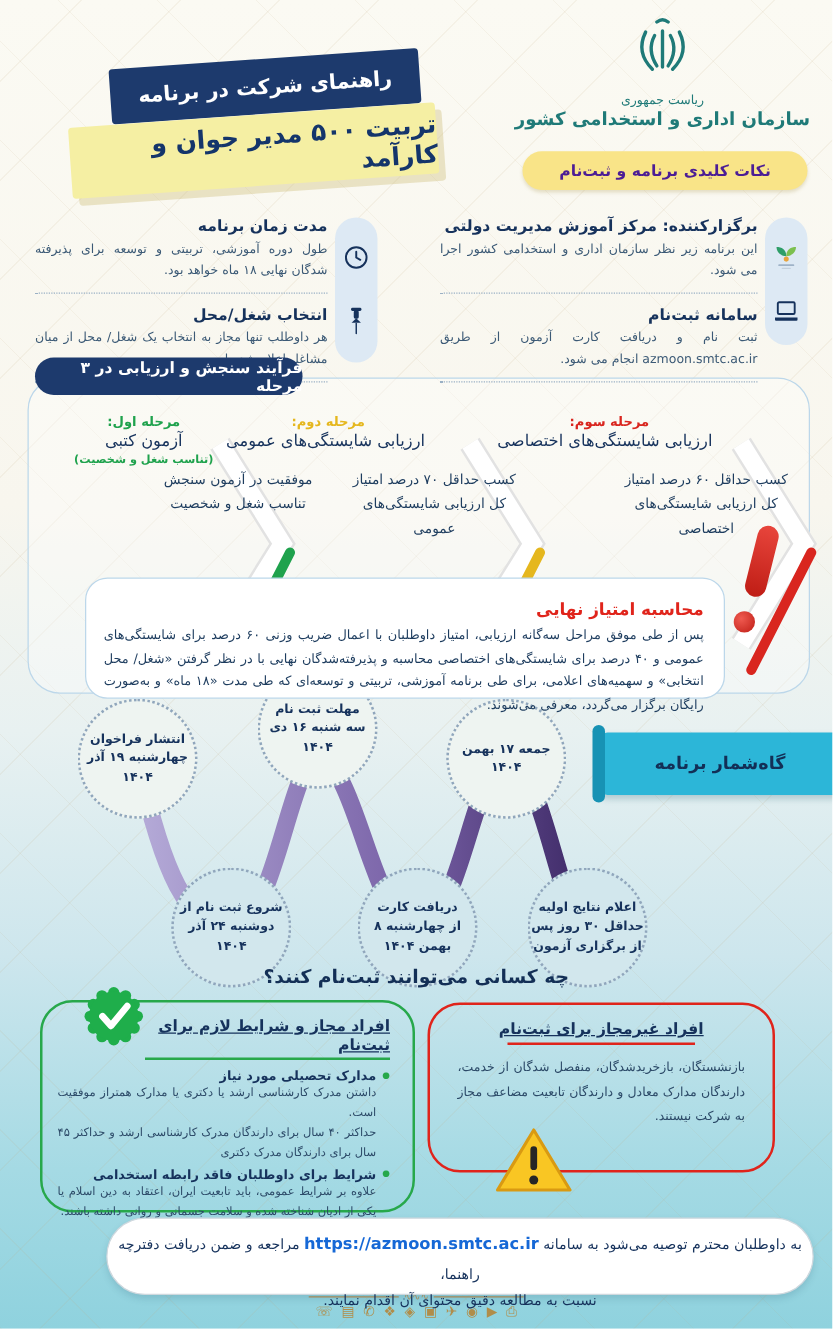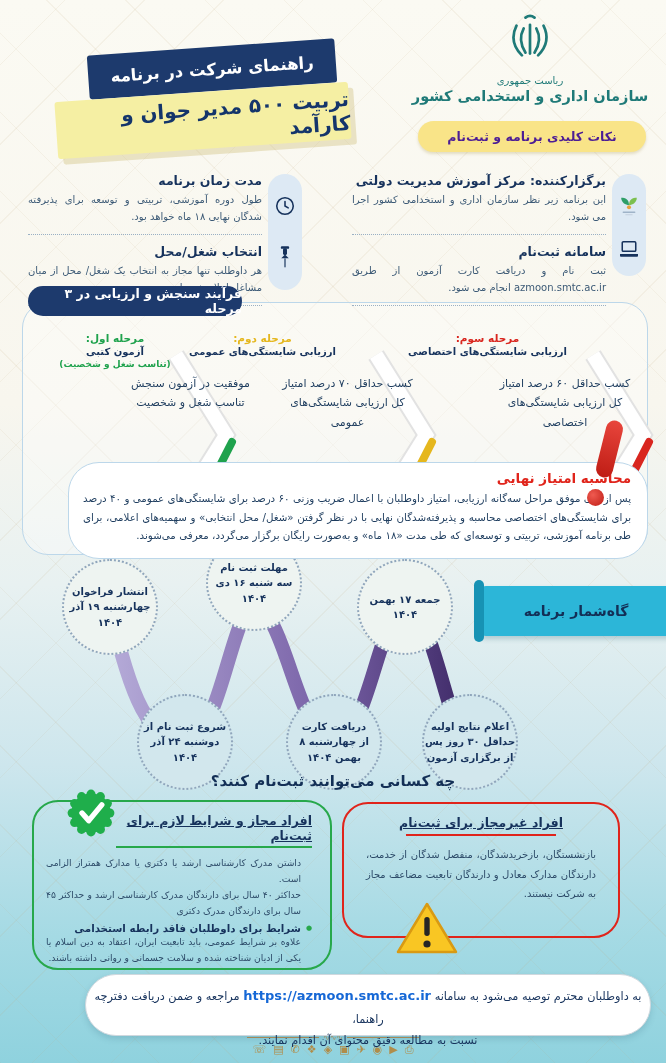--- a/index.html
+++ b/index.html
@@ -45,32 +45,32 @@
   .capsule-right{left:612px;top:174px;width:34px;height:102px;}
   .capsule-left{left:268px;top:174px;width:34px;height:116px;}
 
   
   .process-box{left:22px;top:302px;width:626px;height:253px;border:1.5px solid #bcd7ea;
     border-radius:26px;background:rgba(255,255,255,0.35);z-index:1;}
   .process-banner{left:28px;top:286px;width:214px;height:30px;background:#1d3a6d;border-radius:15px;
     color:#fff;font-size:12.5px;font-weight:bold;display:flex;align-items:center;justify-content:center;z-index:4;}
   .stage-head{z-index:3;text-align:center;}
   .stage-label{font-size:10.5px;font-weight:bold;}
-  .stage-title{font-size:10px;font-weight:bold;color:#16325c;white-space:nowrap;margin-top:2px;}
+  .stage-title{font-size:13px;font-weight:normal;color:#16325c;white-space:nowrap;margin-top:2px;}
   .stage-note{font-size:9px;font-weight:bold;color:#1fa24d;margin-top:2px;white-space:nowrap;}
   .stage-body{z-index:3;font-size:11px;color:#1d3c5e;line-height:1.75;text-align:center;}
   .chev{z-index:2;}
 
   .excl-bar{left:601px;top:420px;width:17px;height:58px;border-radius:9px;
     background:linear-gradient(180deg,#e8453c,#bf1d15);transform:rotate(14deg);z-index:6;}
   .excl-dot{left:587px;top:489px;width:17px;height:17px;border-radius:50%;
     background:radial-gradient(circle at 35% 35%,#ef5a50,#bf1d15);z-index:6;}
 
-  .final-box{left:68px;top:462px;width:580px;height:97px;background:#ffffff;border:1.5px solid #bcd7ea;
-    border-radius:31px;z-index:5;padding:7px 16px 6px 14px;}
+  .final-box{left:68px;top:462px;width:512px;height:97px;background:#ffffff;border:1.5px solid #bcd7ea;
+    border-radius:18px;z-index:5;padding:17px 16px 6px 14px;}
   .final-title{color:#e0241b;font-size:13.5px;font-weight:bold;text-align:right;padding-left:40px;margin-bottom:3px;}
   .final-body{font-size:10.3px;color:#1d3c5e;line-height:1.82;text-align:justify;}
 
   
   .tl-ribbon{left:478px;top:586px;width:196px;height:50px;background:#2cb6d8;border-radius:8px 0 0 8px;
     color:#132f56;font-size:14px;font-weight:bold;display:flex;align-items:center;justify-content:center;
     z-index:3;box-shadow:0 3px 5px rgba(30,100,120,0.25);}
   .tl-ribbon::before{content:"";position:absolute;right:auto;left:-4px;top:-6px;width:10px;height:62px;
     background:#1792b4;border-radius:5px;}
   .tl-svg{left:30px;top:548px;width:560px;height:250px;z-index:1;}
@@ -286,21 +286,22 @@
   <svg class="abs warn-icon" viewBox="0 0 64 56">
     <path d="M32 4 L61 52 H3 Z" fill="#f9c623" stroke="#d99a12" stroke-width="2.5" stroke-linejoin="round"></path>
     <rect x="29.3" y="17" width="5.4" height="19" rx="2.7" fill="#262626"></rect>
     <circle cx="32" cy="44" r="3.6" fill="#262626"></circle>
   </svg>
 
   <div class="abs card card-green">
     <div class="card-title">افراد مجاز و شرایط لازم برای ثبت‌نام</div>
     <div class="underline-green"></div>
     <div class="bullets">
-      <div class="bullet-body">داشتن مدرک کارشناسی ارشد یا دکتری یا مدارک همتراز الزامی است.</div>
+      <div class="bullet-head">مدارک تحصیلی مورد نیاز</div>
+      <div class="bullet-body">داشتن مدرک کارشناسی ارشد یا دکتری یا مدارک همتراز موفقیت است.</div>
       <div class="bullet-body">حداکثر ۴۰ سال برای دارندگان مدرک کارشناسی ارشد و حداکثر ۴۵ سال برای دارندگان مدرک دکتری</div>
       <div class="bullet-head">شرایط برای داوطلبان فاقد رابطه استخدامی</div>
       <div class="bullet-body">علاوه بر شرایط عمومی، باید تابعیت ایران، اعتقاد به دین اسلام یا یکی از ادیان شناخته شده و سلامت جسمانی و روانی داشته باشند.</div>
     </div>
   </div>
   <svg class="abs check-badge" viewBox="0 0 60 60">
     <g fill="#1fae4b">
       <circle cx="51" cy="30" r="5"></circle>
         <circle cx="48.2" cy="40.5" r="5"></circle>
         <circle cx="40.5" cy="48.2" r="5"></circle>

